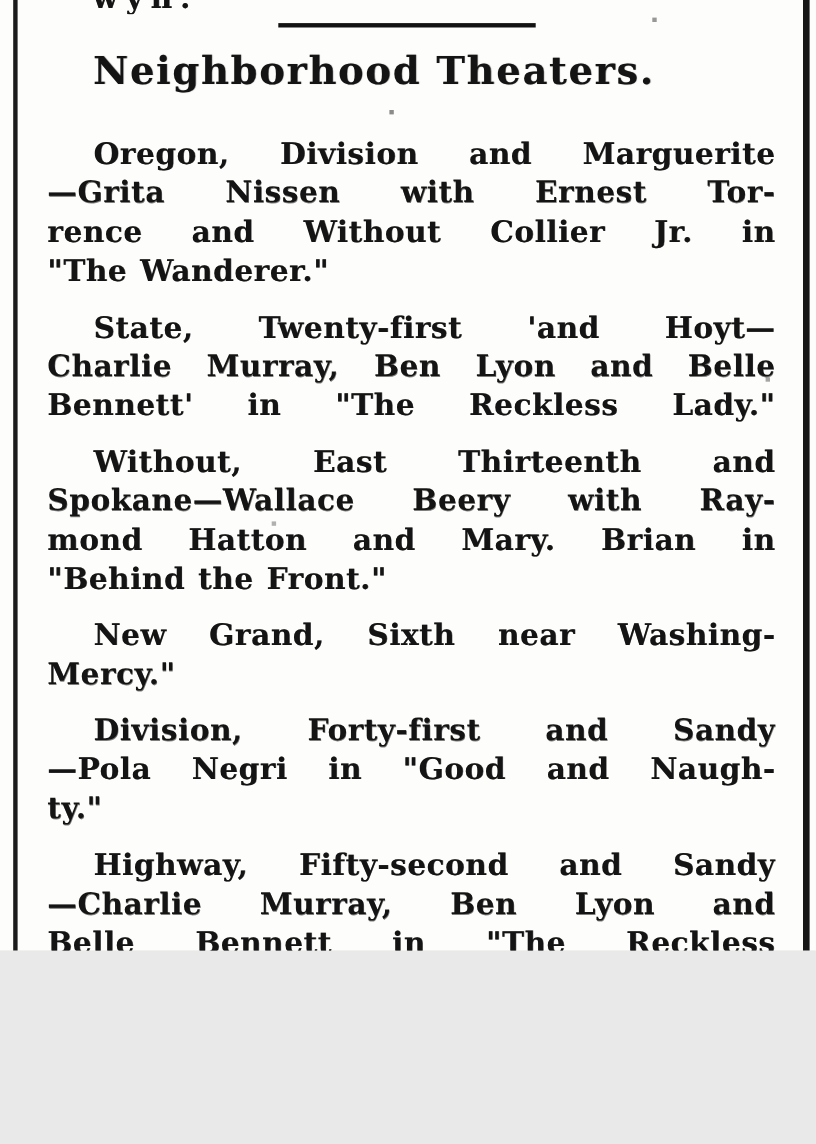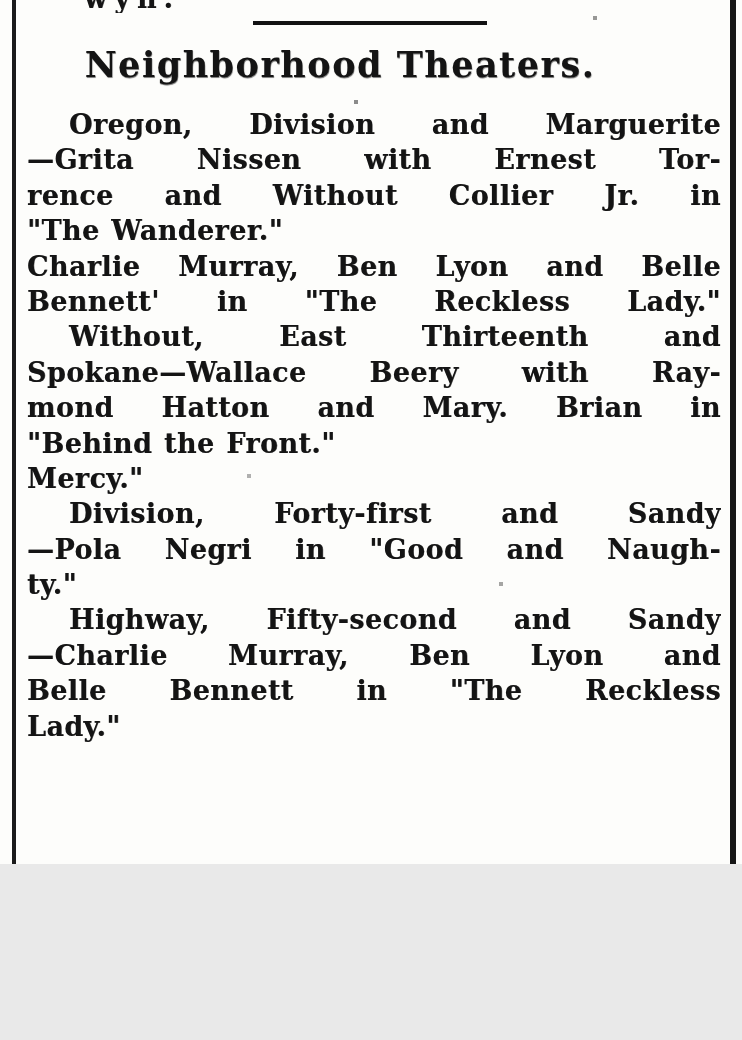--- a/index.html
+++ b/index.html
@@ -47,21 +47,21 @@
     text-align: center;
     transform: translateX(-34px);
     font-size: 35px; font-weight: bold; letter-spacing: 1.5px;
     text-shadow: 0.5px 0.5px 0.7px rgba(0,0,0,0.5);
     white-space: nowrap;
   }
 
   .article-body {
     position: absolute; top: 107px; left: 27px; width: 694px;
   }
-  .para { margin: 0; }
+  .para { margin: 16px; }
   .line {
     font-size: 27px; font-weight: bold;
     line-height: 35.4px; height: 35.4px;
     letter-spacing: 0.4px; word-spacing: 2px;
     text-align: justify; text-align-last: justify;
     overflow: hidden; white-space: nowrap;
     text-shadow: 0.4px 0.4px 0.6px rgba(0,0,0,0.5);
   }
   .line.first { text-indent: 42px; }
   .line.last { text-align-last: left; }
@@ -112,30 +112,32 @@
   <div class="headline">Neighborhood Theaters.</div>
 
   <div class="article-body">
       <div class="para">
         <div class="line first">Oregon, Division and Marguerite</div>
         <div class="line">—Grita Nissen with Ernest Tor-</div>
         <div class="line">rence and Without Collier Jr. in</div>
         <div class="line last">"The Wanderer."</div>
       </div>
       <div class="para">
+        <div class="line first">State, Twenty-first 'and Hoyt—</div>
         <div class="line">Charlie Murray, Ben Lyon and Belle</div>
         <div class="line last justified">Bennett' in "The Reckless Lady."</div>
       </div>
       <div class="para">
         <div class="line first">Without, East Thirteenth and</div>
         <div class="line">Spokane—Wallace Beery with Ray-</div>
         <div class="line">mond Hatton and Mary. Brian in</div>
         <div class="line last">"Behind the Front."</div>
       </div>
       <div class="para">
+        <div class="line first">New Grand, Sixth near Washing-</div>
         <div class="line last">Mercy."</div>
       </div>
       <div class="para">
         <div class="line first">Division, Forty-first and Sandy</div>
         <div class="line">—Pola Negri in "Good and Naugh-</div>
         <div class="line last">ty."</div>
       </div>
       <div class="para">
         <div class="line first">Highway, Fifty-second and Sandy</div>
         <div class="line">—Charlie Murray, Ben Lyon and</div>

